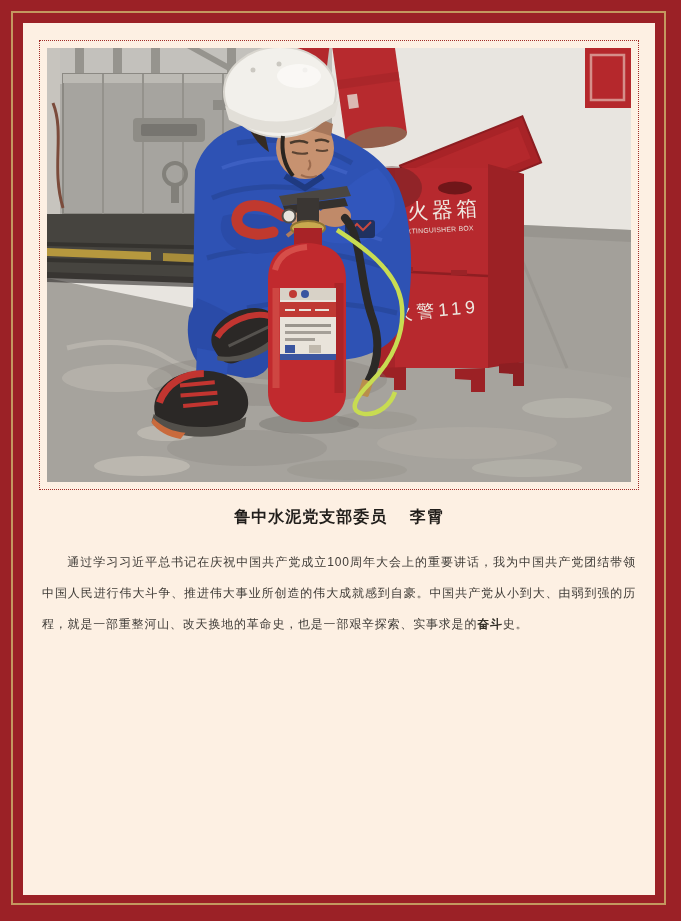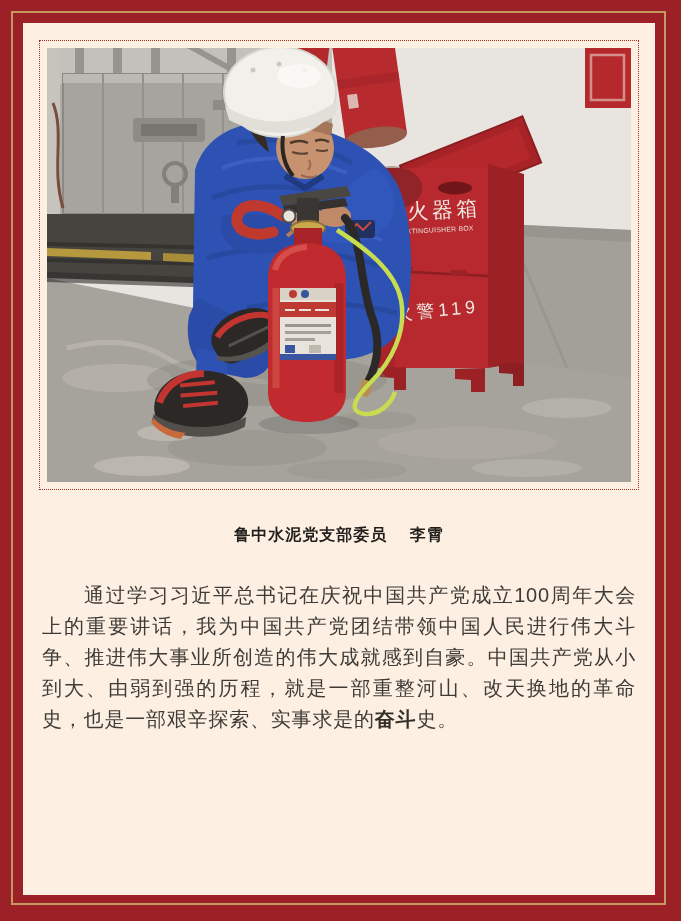--- a/index.html
+++ b/index.html
@@ -22,31 +22,31 @@
     box-sizing:border-box;
   }
   .photo-frame {
     width:584px; height:434px;
     margin:17px auto 0;
     padding:7px;
     border:1px dotted #A02A26;
   }
   .photo-frame svg { display:block; width:584px; height:434px; }
   .caption {
-    margin-top:33px;
+    margin-top:15px;
     text-align:center;
     font-weight:bold;
     font-size:16px;
     line-height:24px;
     color:#211E1B;
     letter-spacing:1px;
   }
   .article {
-    margin:33px 19px 0 19px;
-    font-size:20px;
+    margin:18px 19px 0 19px;
+    font-size:12px;
     line-height:31px;
     letter-spacing:0.8px;
     color:#3F3B37;
     text-align:justify;
   }
   .article p { margin:0; text-indent:2.1em; }
   .article b { font-weight:bold; color:#343028; }
 </style>
 </head>
 <body>

